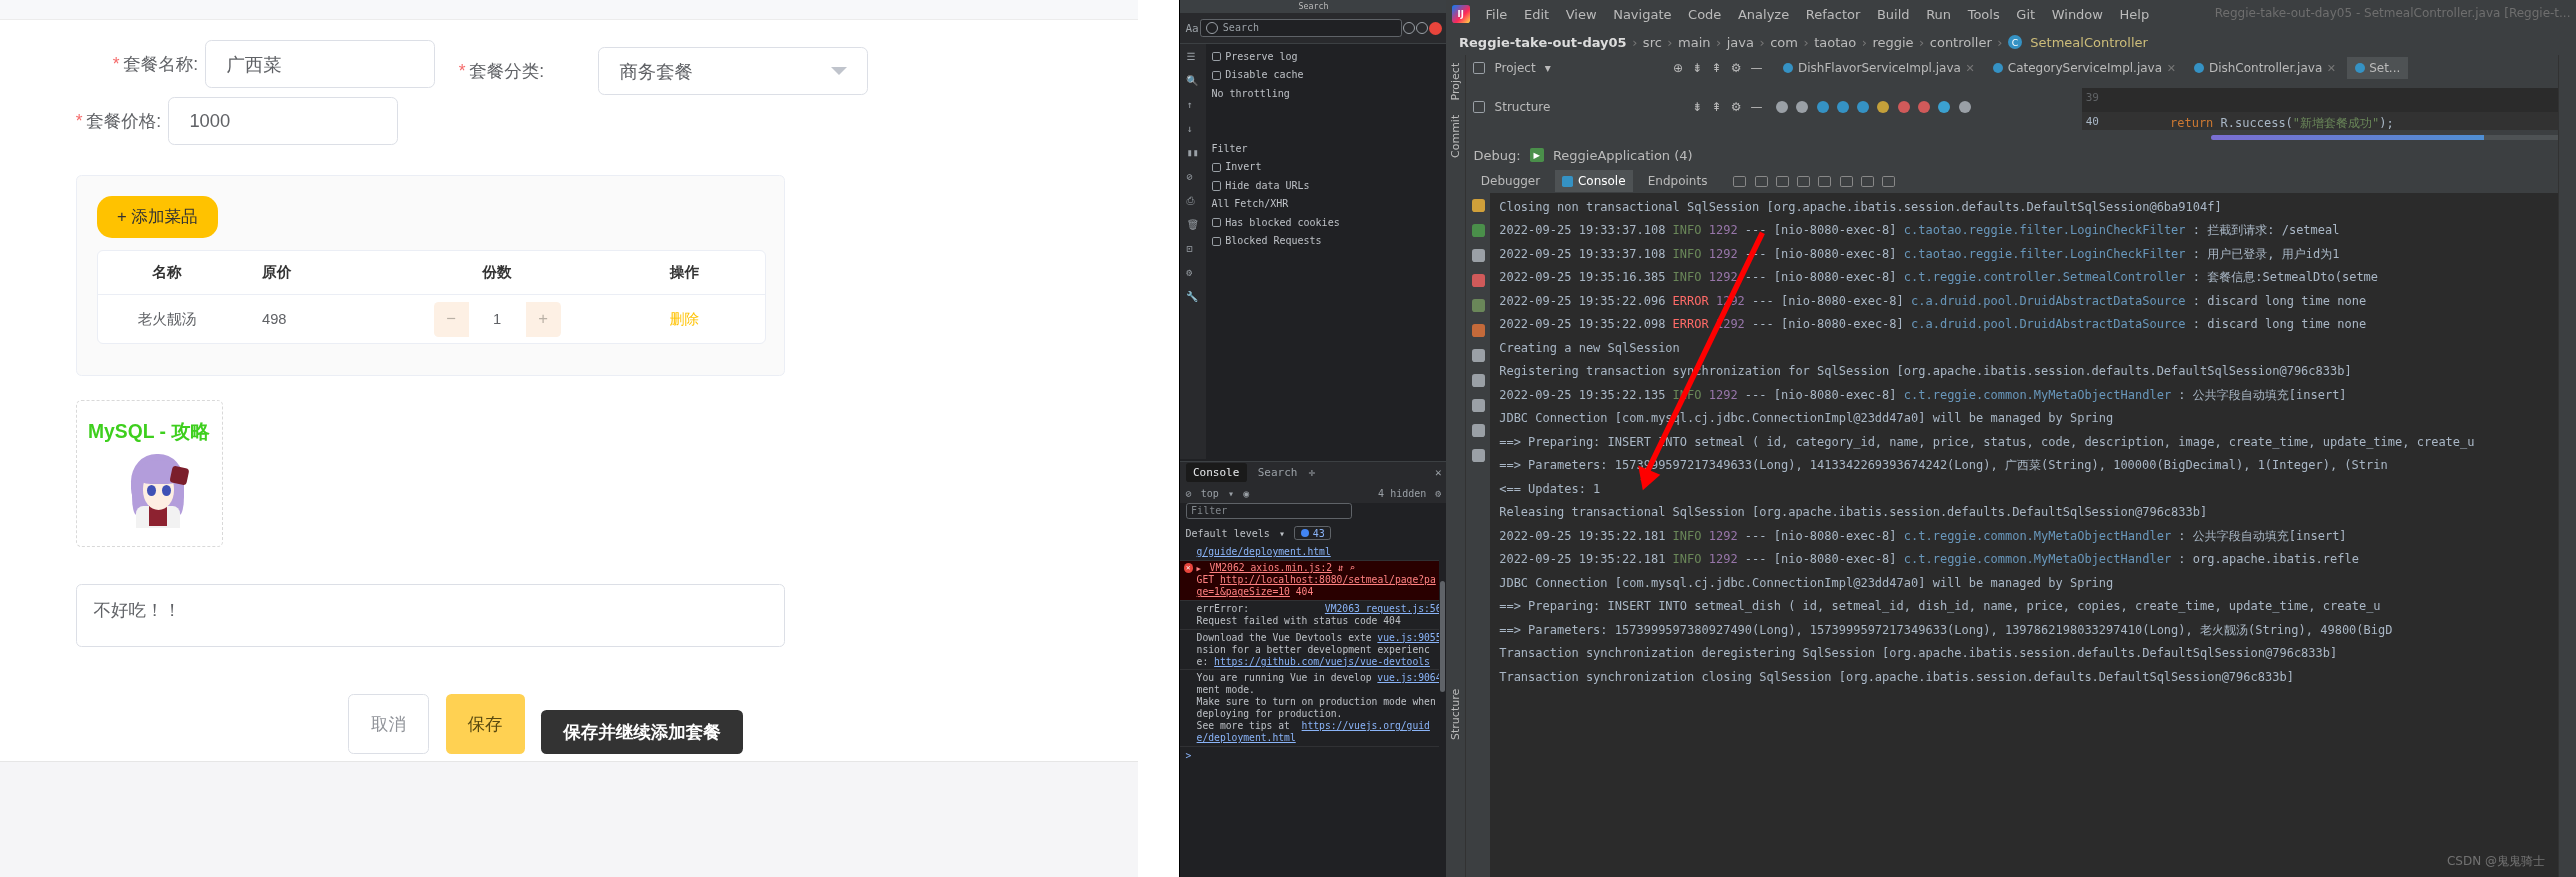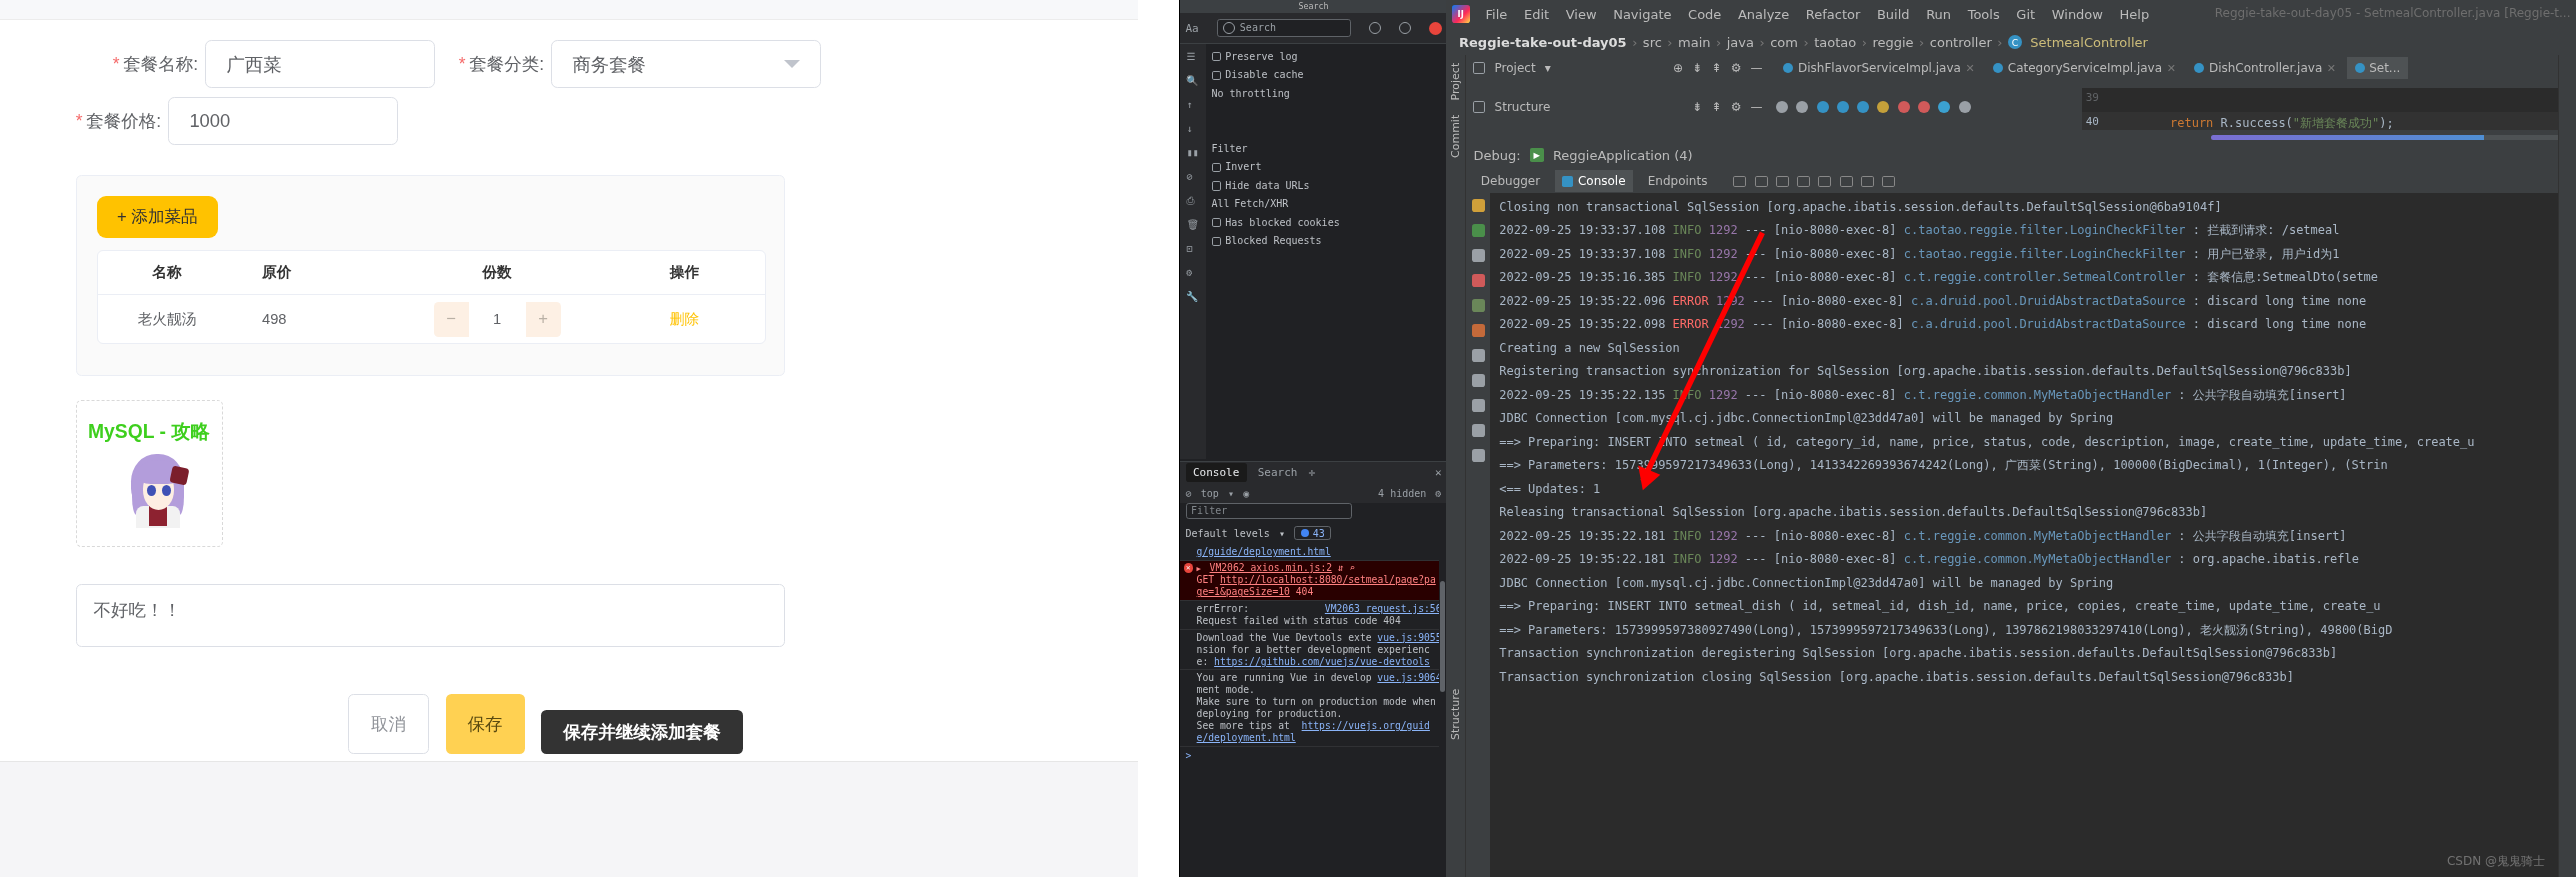--- a/index.html
+++ b/index.html
@@ -41,21 +41,21 @@
     border-right: 8.3px solid transparent; border-top: 8.3px solid #c0c4cc;
   }
 
   
   .dish-box {
     position: absolute; left: 76px; top: 155px; width: 709px; height: 201px;
     background: #fafafa; border: 0.9px solid #ebeef5; border-radius: 5.5px;
   }
   .btn-add {
     position: absolute; left: 20px; top: 20px;
-    background: #ffc200; color: #333; border: none; border-radius: 9px;
+    background: #ffc200; color: #333; border: none; border-radius: 15px;
     font-size: 16.6px; padding: 10px 20px; cursor: pointer;
     font-family: inherit;
   }
   .dish-table {
     position: absolute; left: 20px; top: 74px; width: 669px;
     background: #fff; border: 0.9px solid #ebeef5; border-radius: 6px;
   }
   .dt-head, .dt-row { display: flex; align-items: center; }
   .dt-head { height: 44px; border-bottom: 0.9px solid #ebeef5; }
   .dt-row { height: 48px; }
@@ -154,21 +154,21 @@
     font-family: "DejaVu Sans Mono", monospace; font-size: 10px;
     overflow: hidden; border-left: 0.9px solid #000;
   }
   .dt-top {
     position: absolute; left: 0; top: 0; width: 267px; height: 13px;
     background: #3c4043;
   }
   .dt-searchbar {
     position: absolute; left: 0; top: 13px; width: 267px; height: 31px;
     background: #292a2d; border-bottom: 0.9px solid #3c4043;
-    display: flex; align-items: center; padding: 0 5.5px; gap: 18px;
+    display: flex; align-items: center; padding: 0 5.5px; gap: 1px;
   }
   .dt-aa { font-size: 11px; color: #9aa0a6; }
   .dt-searchfield {
     flex: 1; height: 18.4px; background: #202124; border: 0.9px solid #5f6368;
     border-radius: 2.8px; display: flex; align-items: center; padding: 0 5.5px;
     color: #9aa0a6; font-size: 10px; gap: 4.6px;
   }
   .ico-circle {
     width: 12px; height: 12px; border-radius: 50%; border: 0.9px solid #9aa0a6;
     display: inline-block;
@@ -380,21 +380,21 @@
 
       <div class="form-row" style="left:11px; top:20px;margin-left:26px;">
         <div class="f-label" style="width:161px;">
           <span class="f-star">*</span><span>套餐名称:</span>
         </div>
         <div class="f-input" style="width:230px; margin-left:7.4px;">
           <span>广西菜</span>
         </div>
       </div>
 
-      <div class="form-row" style="left:415px; top:20px;">
+      <div class="form-row" style="left:415px; top:27px;gap:47px;">
         <div class="f-label" style="width:129px;">
           <span class="f-star">*</span><span>套餐分类:</span>
         </div>
         <div class="f-input sel" style="width:270px; margin-left:7.4px;">
           <span>商务套餐</span>
           <span class="chev"></span>
         </div>
       </div>
 
       <div class="form-row" style="left:0px; top:77px;">

